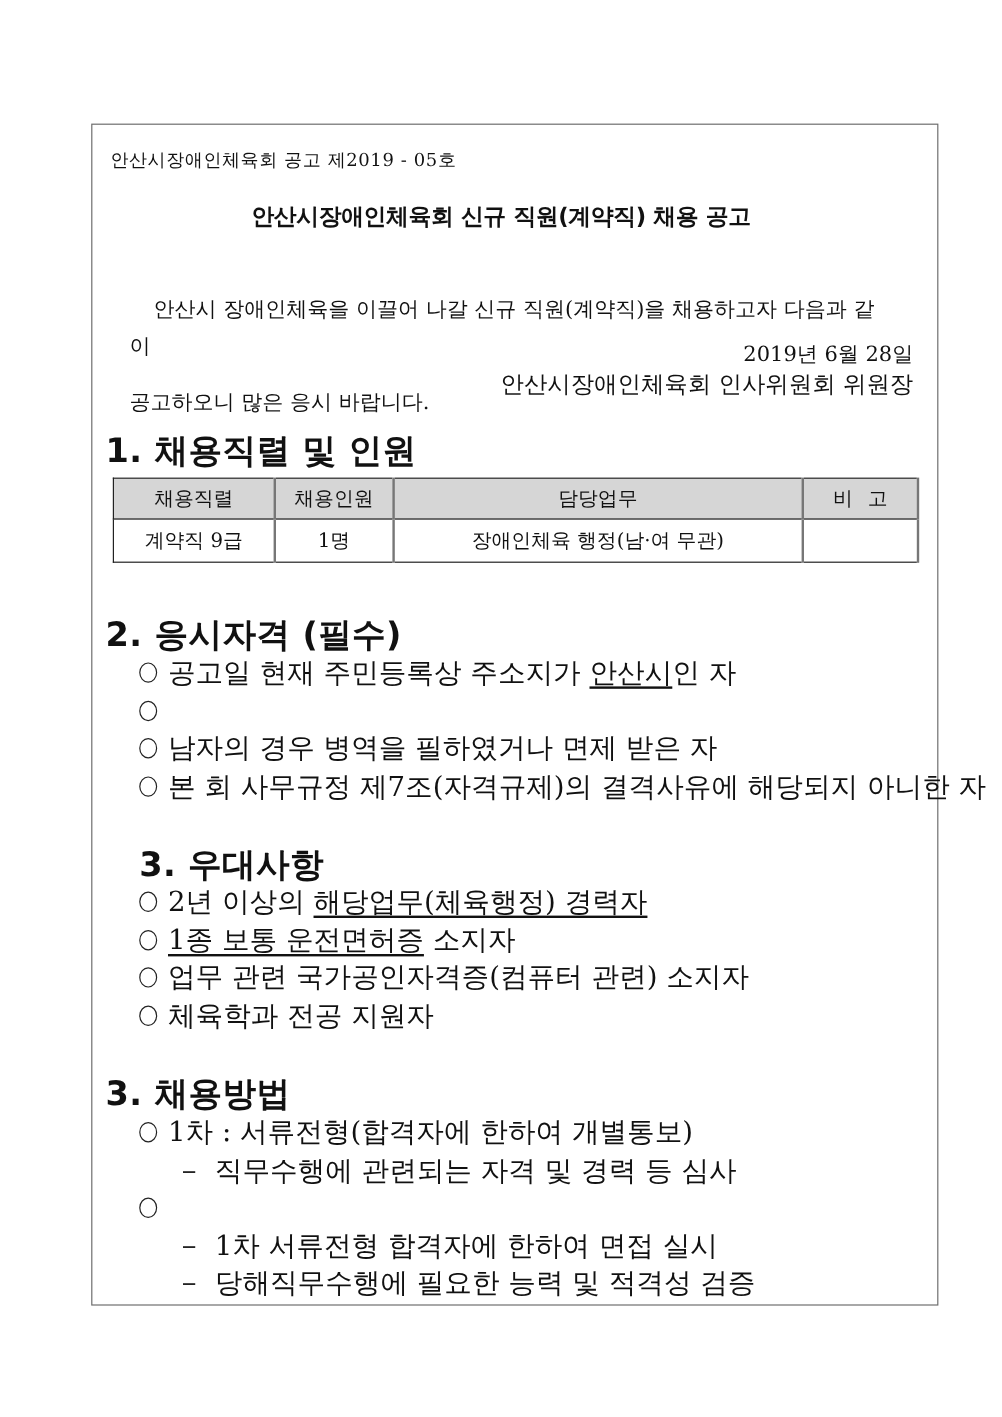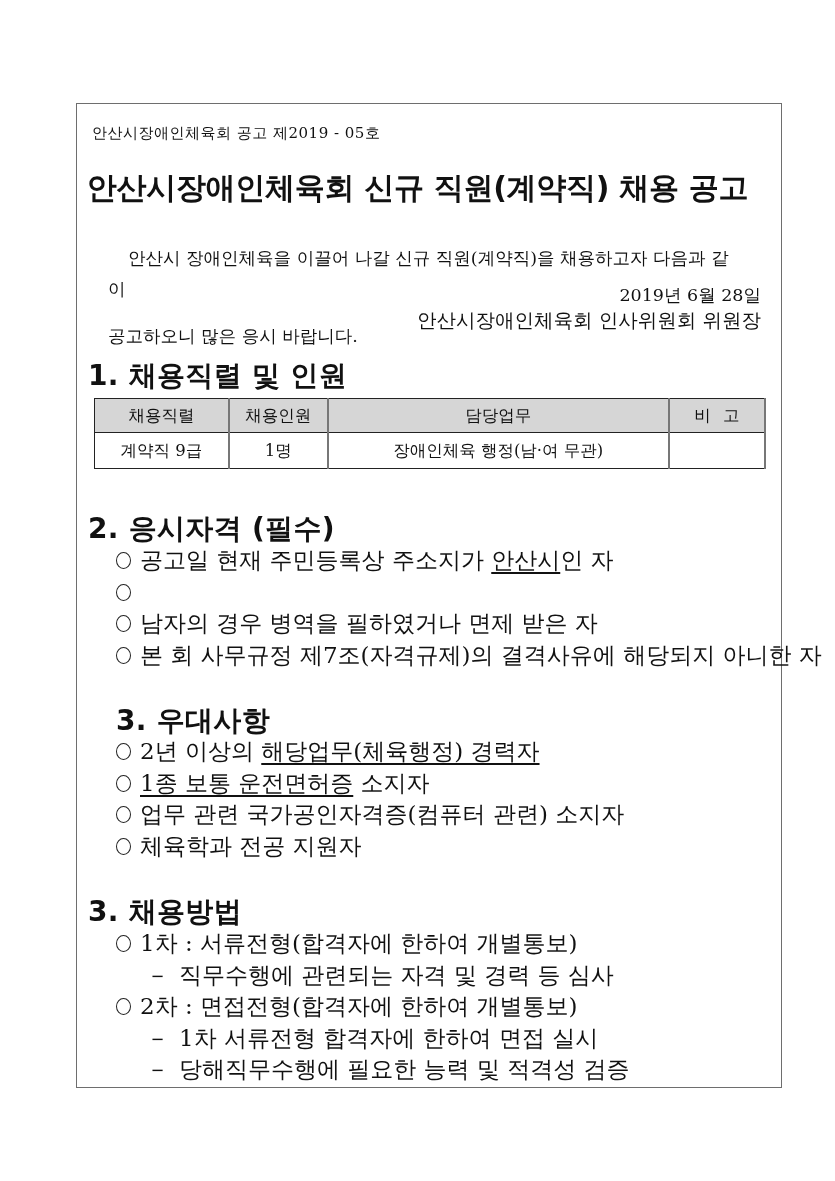--- a/index.html
+++ b/index.html
@@ -3,21 +3,21 @@
   <meta charset="utf-8">
   <style>
     html, body { margin: 0; padding: 0; background: #ffffff; }
     body { width: 835px; height: 1181px; position: relative; overflow: hidden;
            font-family: "DejaVu Serif", "Liberation Serif", serif; color: #111; }
     .page-box { position: absolute; left: 76px; top: 103px; width: 706px; height: 985px;
                 border: 1.5px solid #6e6e6e; box-sizing: border-box; }
     .notice-no { position: absolute; left: 92px; top: 124px; font-size: 15px; letter-spacing: 0.5px; }
     .title { position: absolute; left: 0; width: 835px; top: 168px; text-align: center;
              font-family: "DejaVu Sans", "Liberation Sans", sans-serif; font-weight: bold;
-             font-size: 30px; letter-spacing: -0.3px; }
+             font-size: 19px; letter-spacing: -0.3px; }
     .intro { position: absolute; left: 92px; top: 227px; width: 670px; font-size: 17.5px; line-height: 31px; }
     .intro p { margin: 16px; }
     .intro .indent { text-indent: 20px; }
     .date { position: absolute; right: 74px; top: 283px; font-size: 17.5px; text-align: right; }
     .signer { position: absolute; right: 74px; top: 307px; font-size: 19.5px; text-align: right; }
     .section-heading { position: absolute; left: 88px; font-family: "DejaVu Sans", "Liberation Sans", sans-serif;
                        font-weight: bold; font-size: 28px; letter-spacing: 0.3px; }
     table.positions { position: absolute; left: 94px; top: 398px; width: 672px; border-collapse: collapse;
                       font-size: 16.5px; }
     table.positions th, table.positions td { border: 1.5px solid #222; text-align: center; padding: 0; }
@@ -122,21 +122,20 @@
   <div class="row">
     <span class="bullet"></span>
     <span>1차 : 서류전형(합격자에 한하여 개별통보)</span>
   </div>
   <div class="row sub">
     <span class="dash">－</span>
     <span>직무수행에 관련되는 자격 및 경력 등 심사</span>
   </div>
   <div class="row">
     <span class="bullet"></span>
-    <span>2차 : 면접전형(합격자에 한하여 개별통보)</span>
   </div>
   <div class="row sub">
     <span class="dash">－</span>
     <span>1차 서류전형 합격자에 한하여 면접 실시</span>
   </div>
   <div class="row sub">
     <span class="dash">－</span>
     <span>당해직무수행에 필요한 능력 및 적격성 검증</span>
   </div>
 </div>

